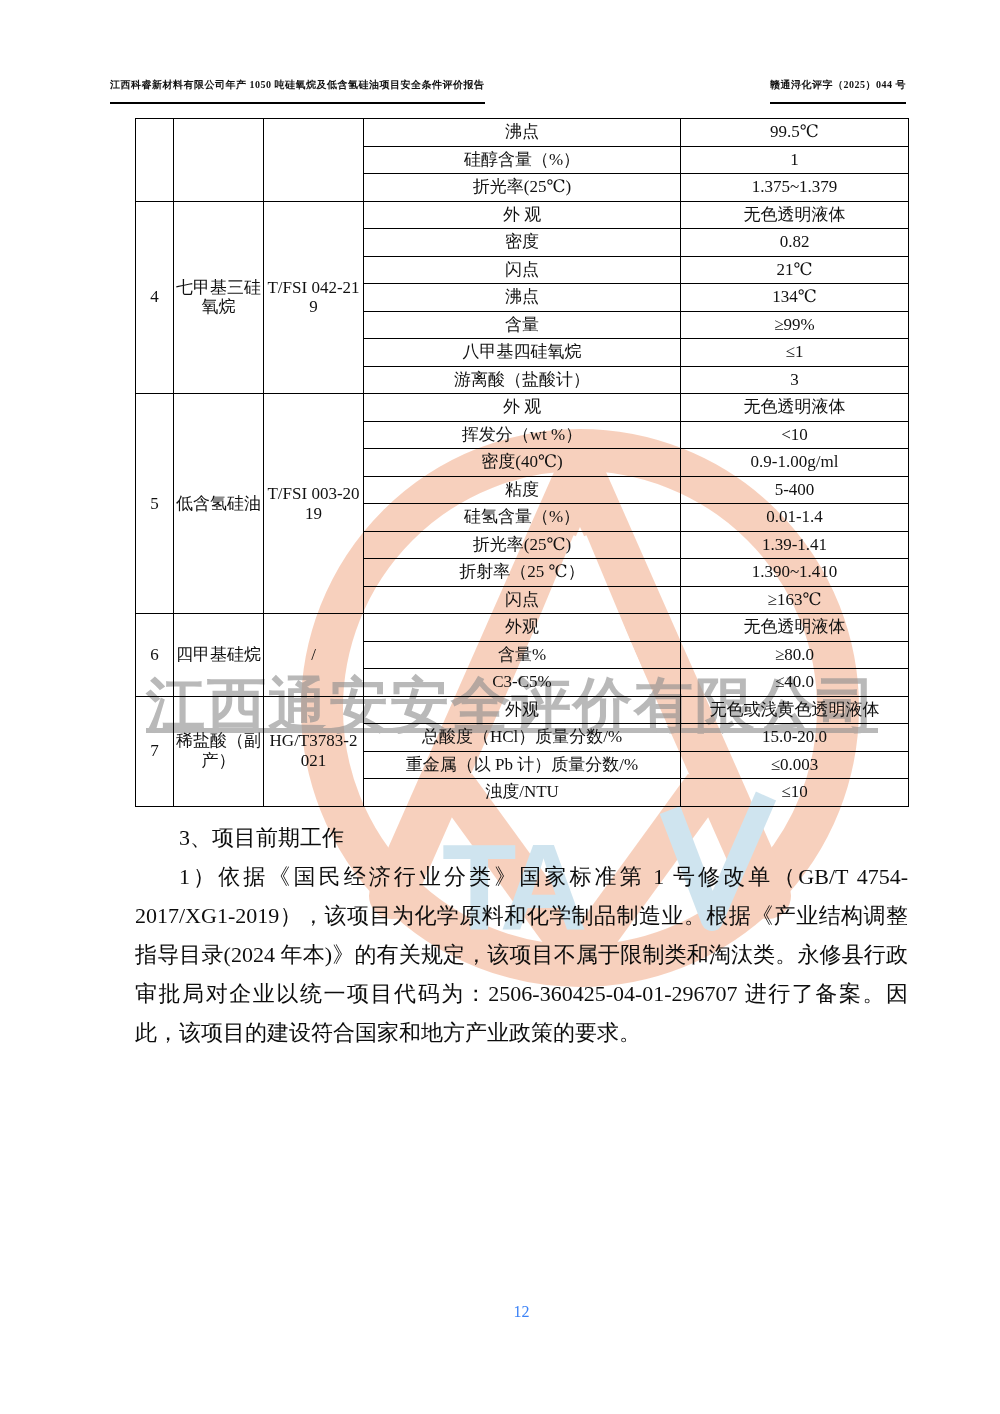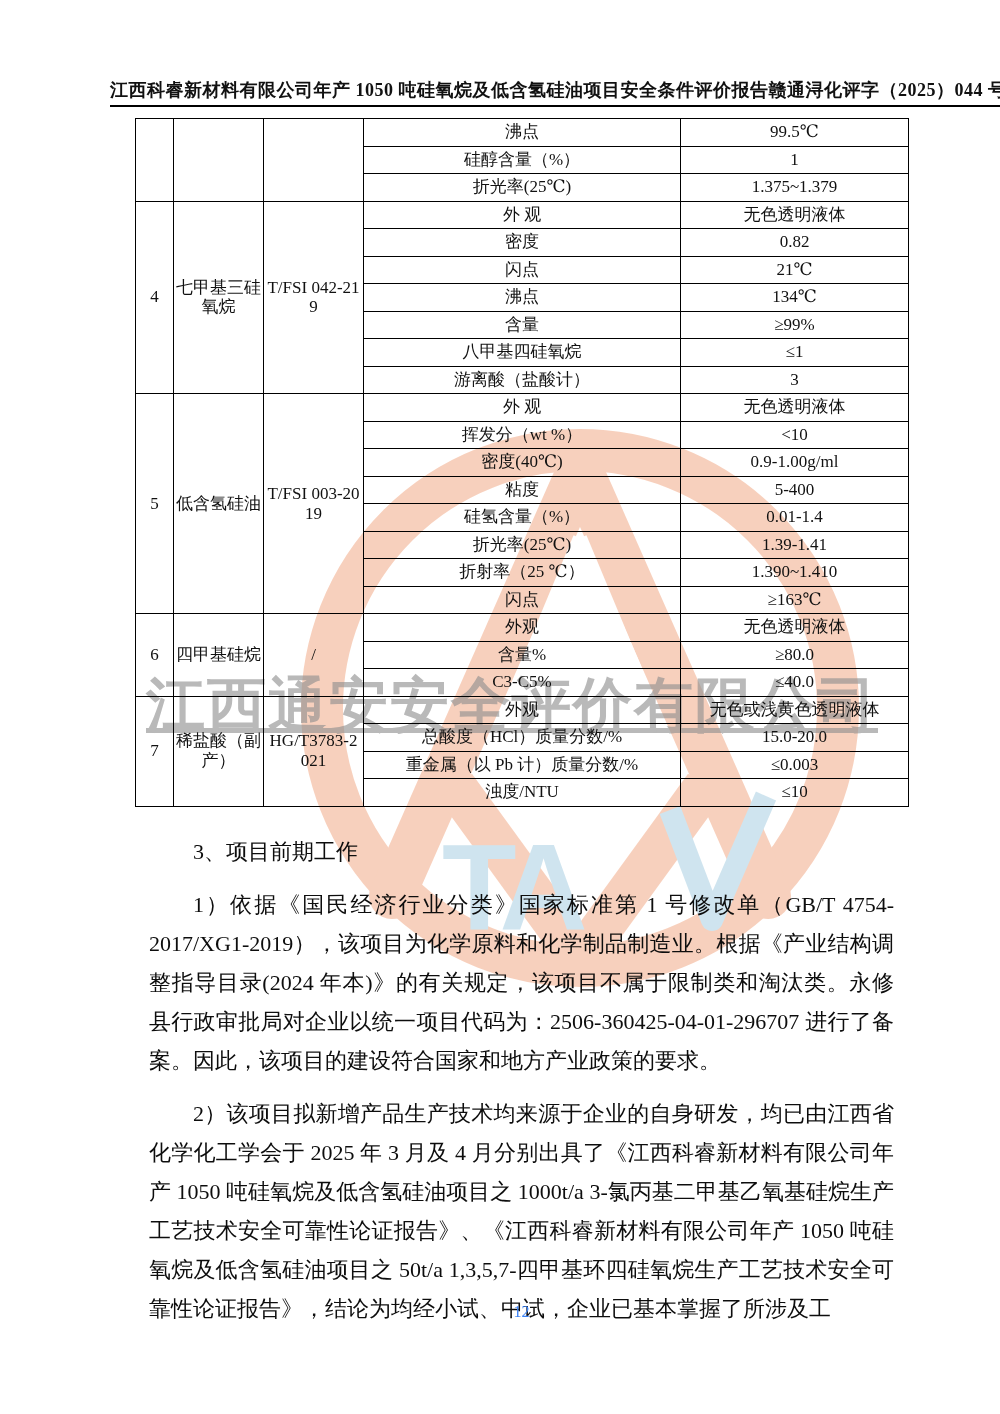--- a/index.html
+++ b/index.html
@@ -7,22 +7,22 @@
     position:relative;width:1000px;height:1414px;margin:0 auto;
     background:#ffffff;overflow:hidden;
     font-family:"Liberation Serif","DejaVu Serif",serif;color:#111;
   }
   
   .header{
     position:absolute;left:110px;top:78px;width:796px;z-index:2;
     display:flex;justify-content:space-between;align-items:flex-end;
   }
   .header span{
-    font-size:18px;font-weight:bold;letter-spacing:.5px;
-    border-bottom:2.5px solid #000;padding-bottom:3px;white-space:nowrap;
+    font-size:10px;font-weight:bold;letter-spacing:.5px;
+    border-bottom:2.5px solid #000;padding-bottom:10px;white-space:nowrap;
   }
   
   .logo-wm{position:absolute;left:250px;top:418px;z-index:1;opacity:.55;}
   
   .company-wm{
     position:absolute;left:146px;top:666px;width:748px;z-index:1;
     font-family:"Liberation Sans","DejaVu Sans",sans-serif;
     font-weight:bold;font-size:59px;letter-spacing:2px;white-space:nowrap;
     color:#8f8f8f;opacity:.62;text-decoration:underline;
   }
@@ -34,21 +34,21 @@
   table.props td{
     border:1.4px solid #000;height:26.5px;padding:0 2px;
     font-size:17px;text-align:center;vertical-align:middle;
     word-break:break-all;line-height:1.15;
   }
   col.c-seq{width:38px}col.c-name{width:90px}col.c-std{width:100px}
   col.c-prop{width:317px}col.c-val{width:228px}
   
   .body-text{position:absolute;left:135px;top:818px;width:773px;z-index:2;}
   .body-text p{
-    margin:14px;font-size:22px;line-height:39px;text-indent:2em;
+    margin:0;font-size:22px;line-height:39px;text-indent:2em;
     text-align:justify;color:#0d0d0d;
   }
   .body-text p.head{text-align:left;}
   
   .footer{
     position:absolute;left:135px;top:1303px;width:773px;z-index:2;
     text-align:center;font-size:16px;color:#3b82f6;
   }
 </style>
 </head>
@@ -204,18 +204,17 @@
         <tr>
           <td>浊度/NTU</td>
           <td>≤10</td>
         </tr>
       </tbody>
   </table>
 
   <div class="body-text">
     <p class="head">3、项目前期工作</p>
     <p>1）依据《国民经济行业分类》国家标准第 1 号修改单（GB/T 4754-2017/XG1-2019），该项目为化学原料和化学制品制造业。根据《产业结构调整指导目录(2024 年本)》的有关规定，该项目不属于限制类和淘汰类。永修县行政审批局对企业以统一项目代码为：2506-360425-04-01-296707 进行了备案。因此，该项目的建设符合国家和地方产业政策的要求。</p>
-    <p>2）该项目拟新增产品生产技术均来源于企业的自身研发，均已由江西省化学化工学会于 2025 年 3 月及 4 月分别出具了《江西科睿新材料有限公司年产 1050 吨硅氧烷及低含氢硅油项目之 1000t/a 3-氯丙基二甲基乙氧基硅烷生产工艺技术安全可靠性论证报告》、《江西科睿新材料有限公司年产 1050 吨硅氧烷及低含氢硅油项目之 50t/a 1,3,5,7-四甲基环四硅氧烷生产工艺技术安全可靠性论证报告》，结论为均经小试、中试，企业已基本掌握了所涉及工</p>
   </div>
 
   <div class="footer">12</div>
 
 </div>
 
 </body></html>

